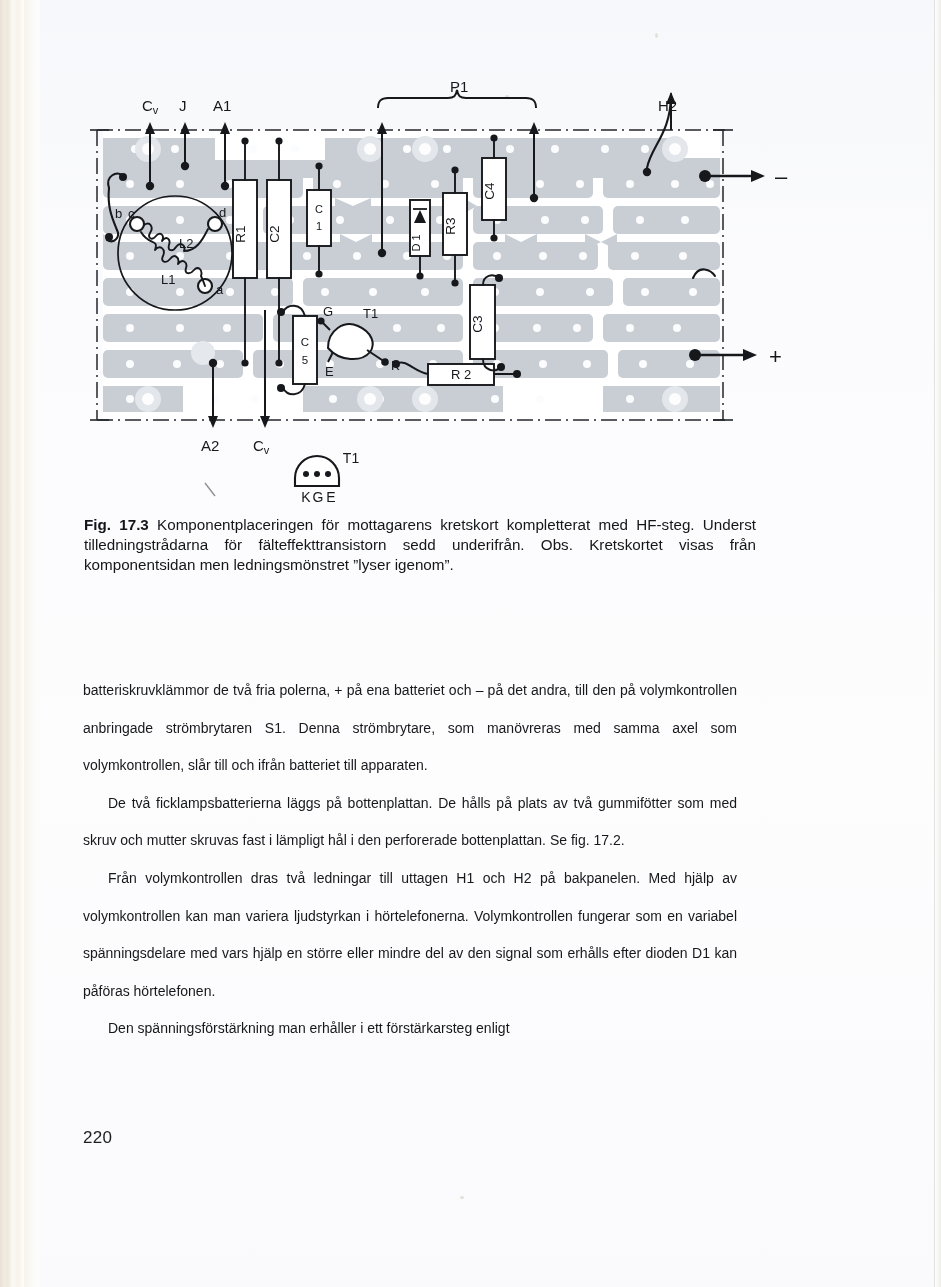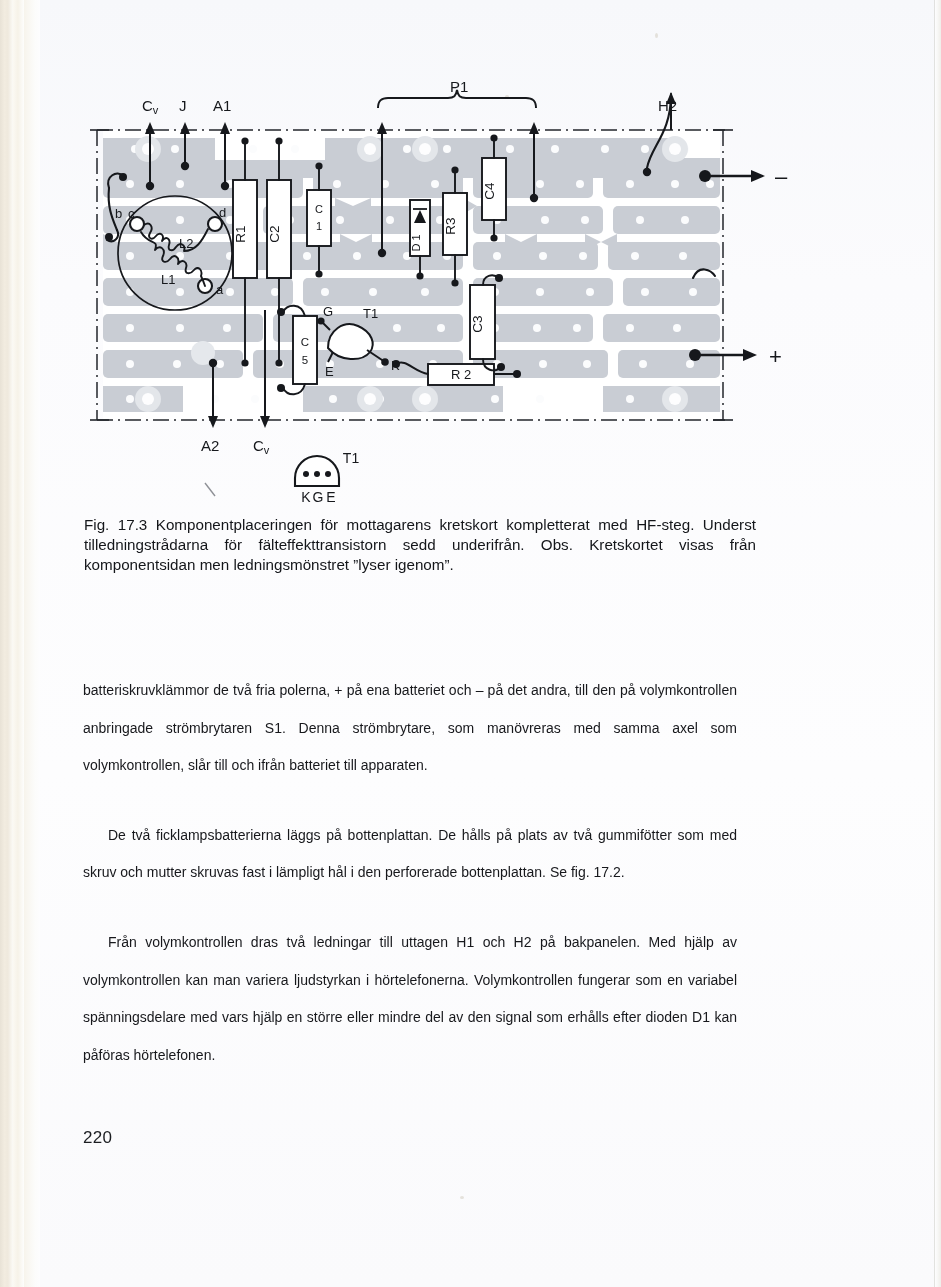--- a/index.html
+++ b/index.html
@@ -39,31 +39,31 @@
   .figure{position:absolute;left:85px;top:78px;width:790px;height:430px;}
   .fig-svg{position:absolute;left:0;top:0;}
 
   
   .caption{
     position:absolute;left:84px;top:515px;width:672px;
     font-family:"Liberation Sans", sans-serif;
     font-size:15.2px;line-height:20.2px;color:#14161a;
     text-align:justify;
   }
-  .caption b{font-weight:normal;}
+  .caption b{font-weight:bold;}
 
   
   .body-text{
     position:absolute;left:83px;top:672px;width:654px;
     font-family:Liberation Sans, sans-serif;
     font-size:14px;line-height:37.6px;color:#17181c;
     text-align:justify;
   }
   .body-text p{margin:0;}
-  .body-text p.ind{text-indent:25px;margin-top:32px;}
+  .body-text p.ind{text-indent:25px;}
 
   .folio{
     position:absolute;left:83px;top:1128px;
     font-family:"Liberation Sans", sans-serif;
     font-size:17px;color:#1b1d21;letter-spacing:.3px;text-align:center;
   }
 
   
   .speck{position:absolute;background:#cfc9bb;border-radius:50%;opacity:.5;}
 </style>
@@ -499,17 +499,18 @@
 
   <div class="caption">
     <b>Fig. 17.3</b>
     <span>Komponentplaceringen för mottagarens kretskort kompletterat med HF-steg. Underst tilledningstrådarna för fälteffekttransistorn sedd underifrån. Obs. Kretskortet visas från komponentsidan men ledningsmönstret ”lyser igenom”.</span>
   </div>
 
   <div class="body-text">
     <p>batteriskruvklämmor de två fria polerna, + på ena batteriet och – på det andra, till den på volymkontrollen anbringade strömbrytaren S1. Denna strömbrytare, som manövreras med samma axel som volymkontrollen, slår till och ifrån batteriet till apparaten.</p>
     <p class="ind">De två ficklampsbatterierna läggs på bottenplattan. De hålls på plats av två gummifötter som med skruv och mutter skruvas fast i lämpligt hål i den perforerade bottenplattan. Se fig. 17.2.</p>
     <p class="ind">Från volymkontrollen dras två ledningar till uttagen H1 och H2 på bakpanelen. Med hjälp av volymkontrollen kan man variera ljudstyrkan i hörtelefonerna. Volymkontrollen fungerar som en variabel spänningsdelare med vars hjälp en större eller mindre del av den signal som erhålls efter dioden D1 kan påföras hörtelefonen.</p>
+    <p class="ind">Den spänningsförstärkning man erhåller i ett förstärkarsteg enligt</p>
   </div>
 
   <div class="folio">220</div>
 
 </div>
 
 </body></html>

